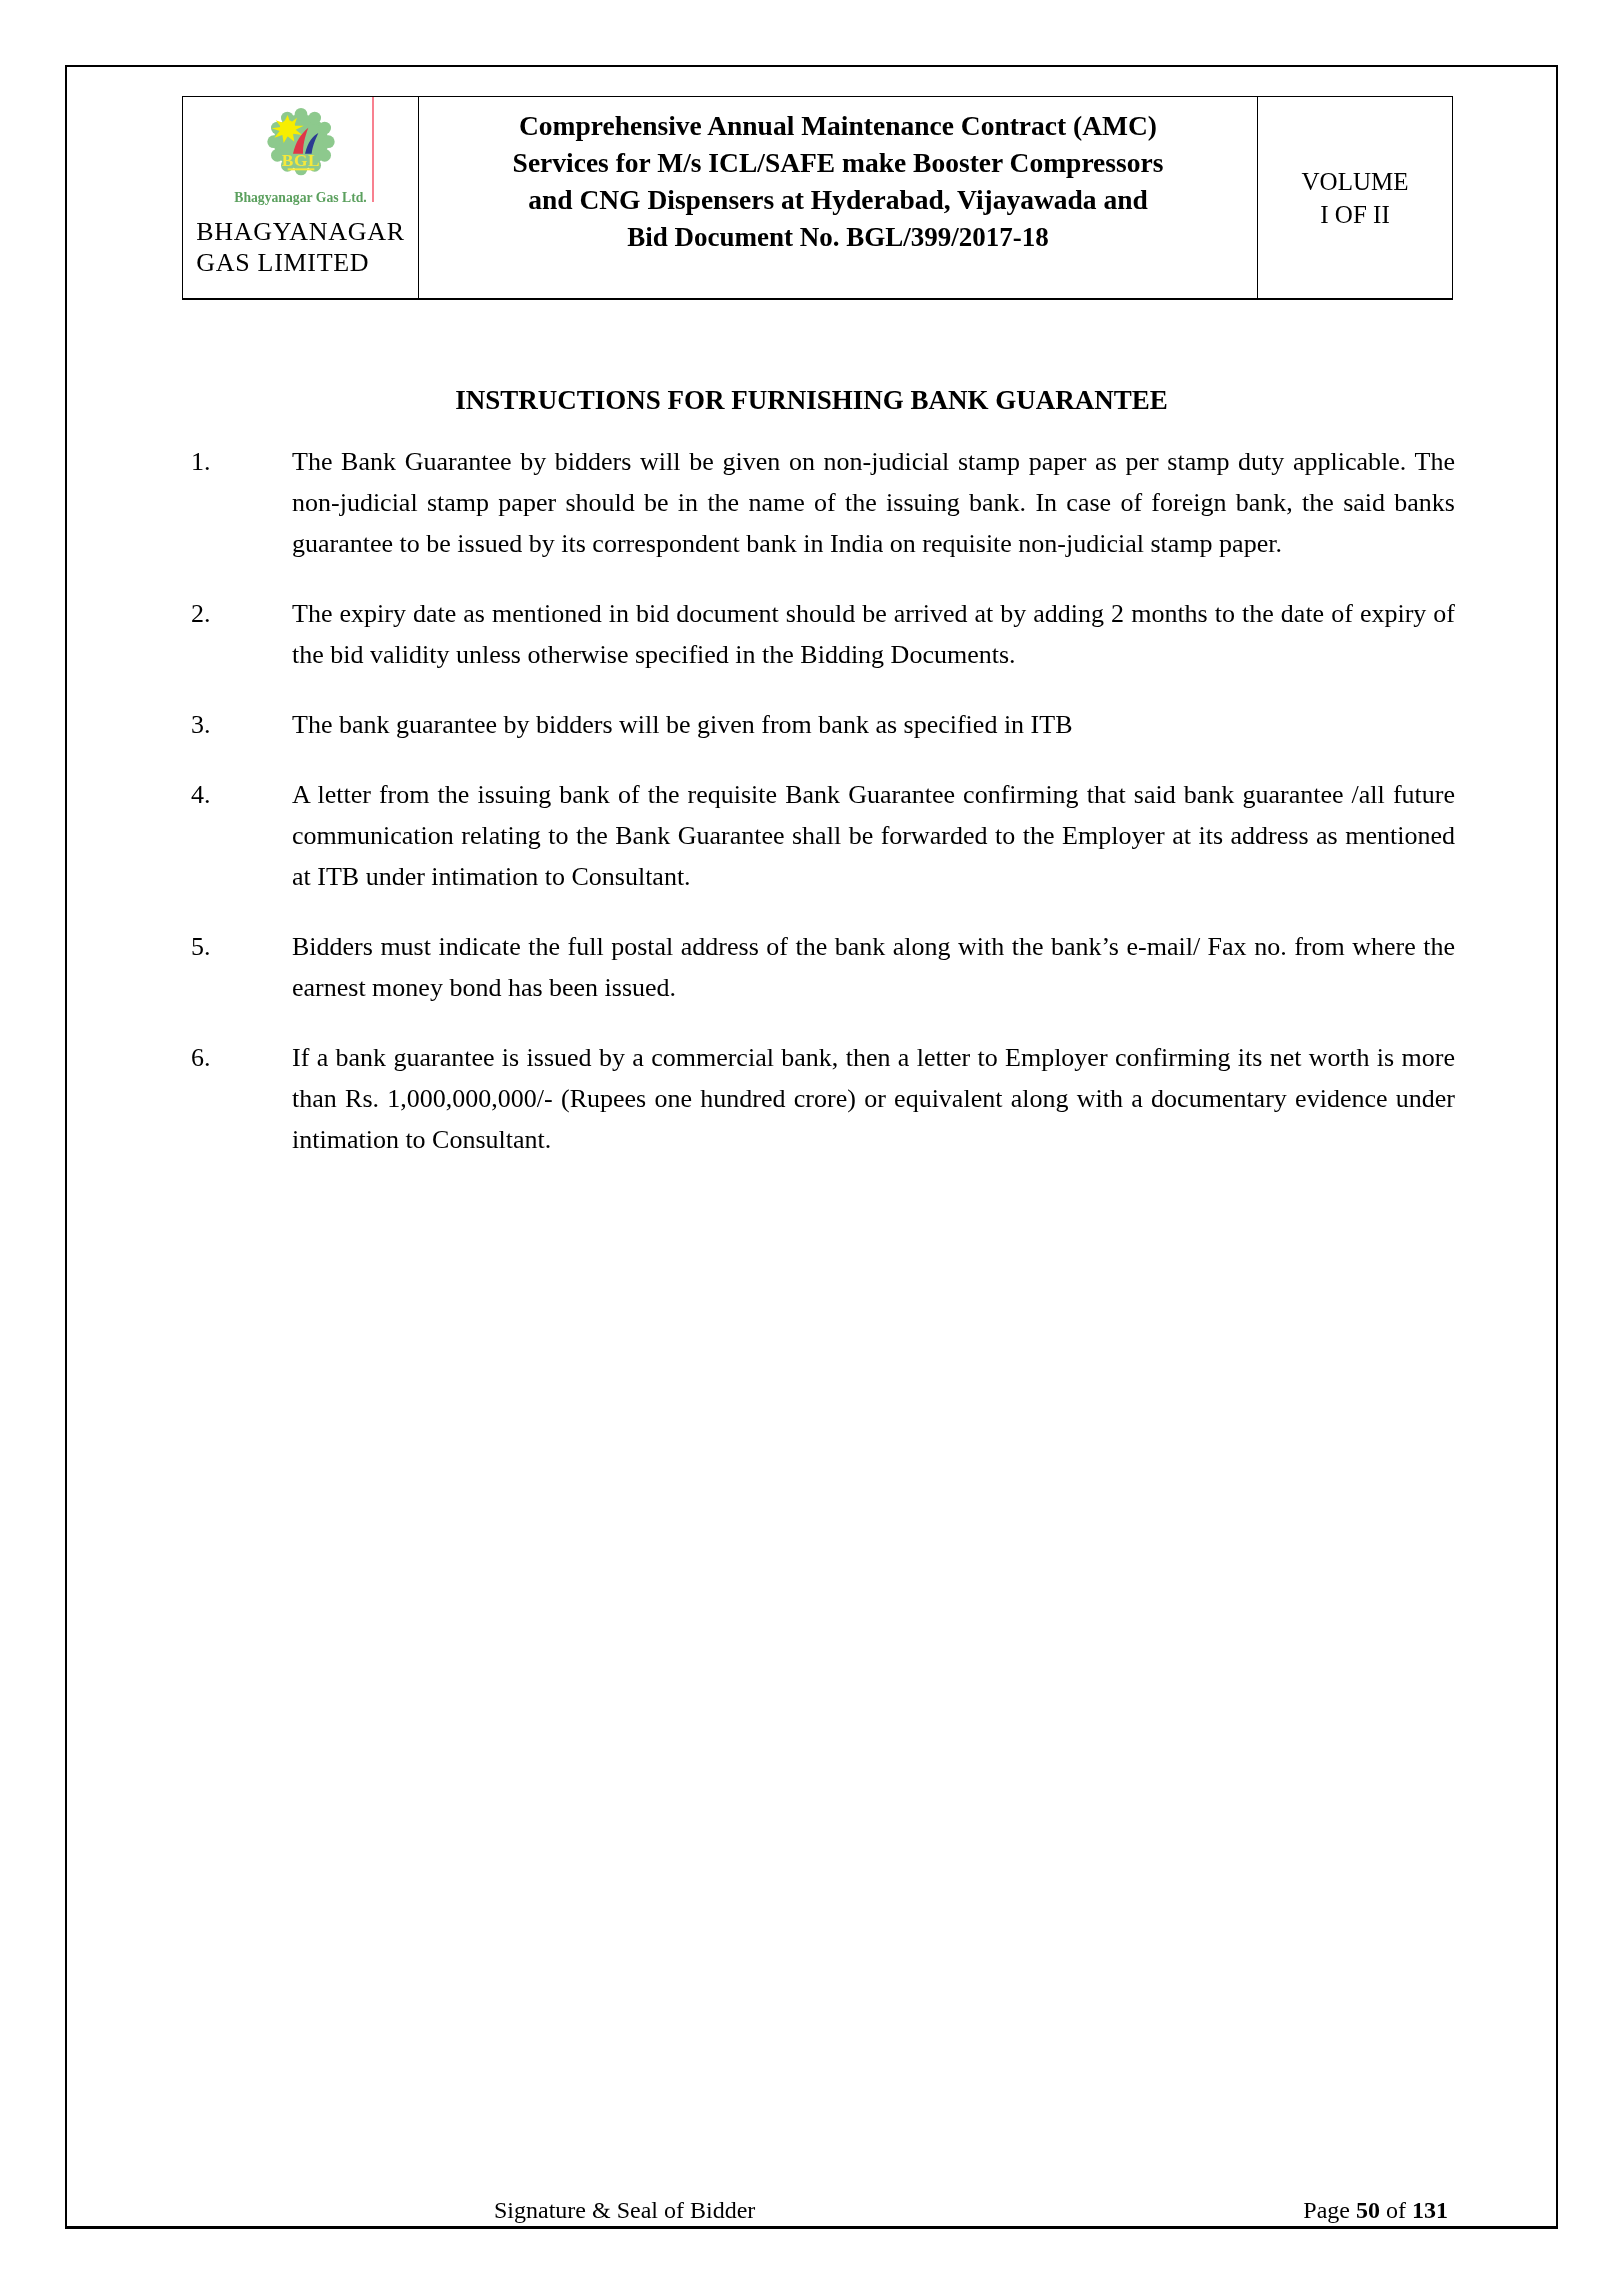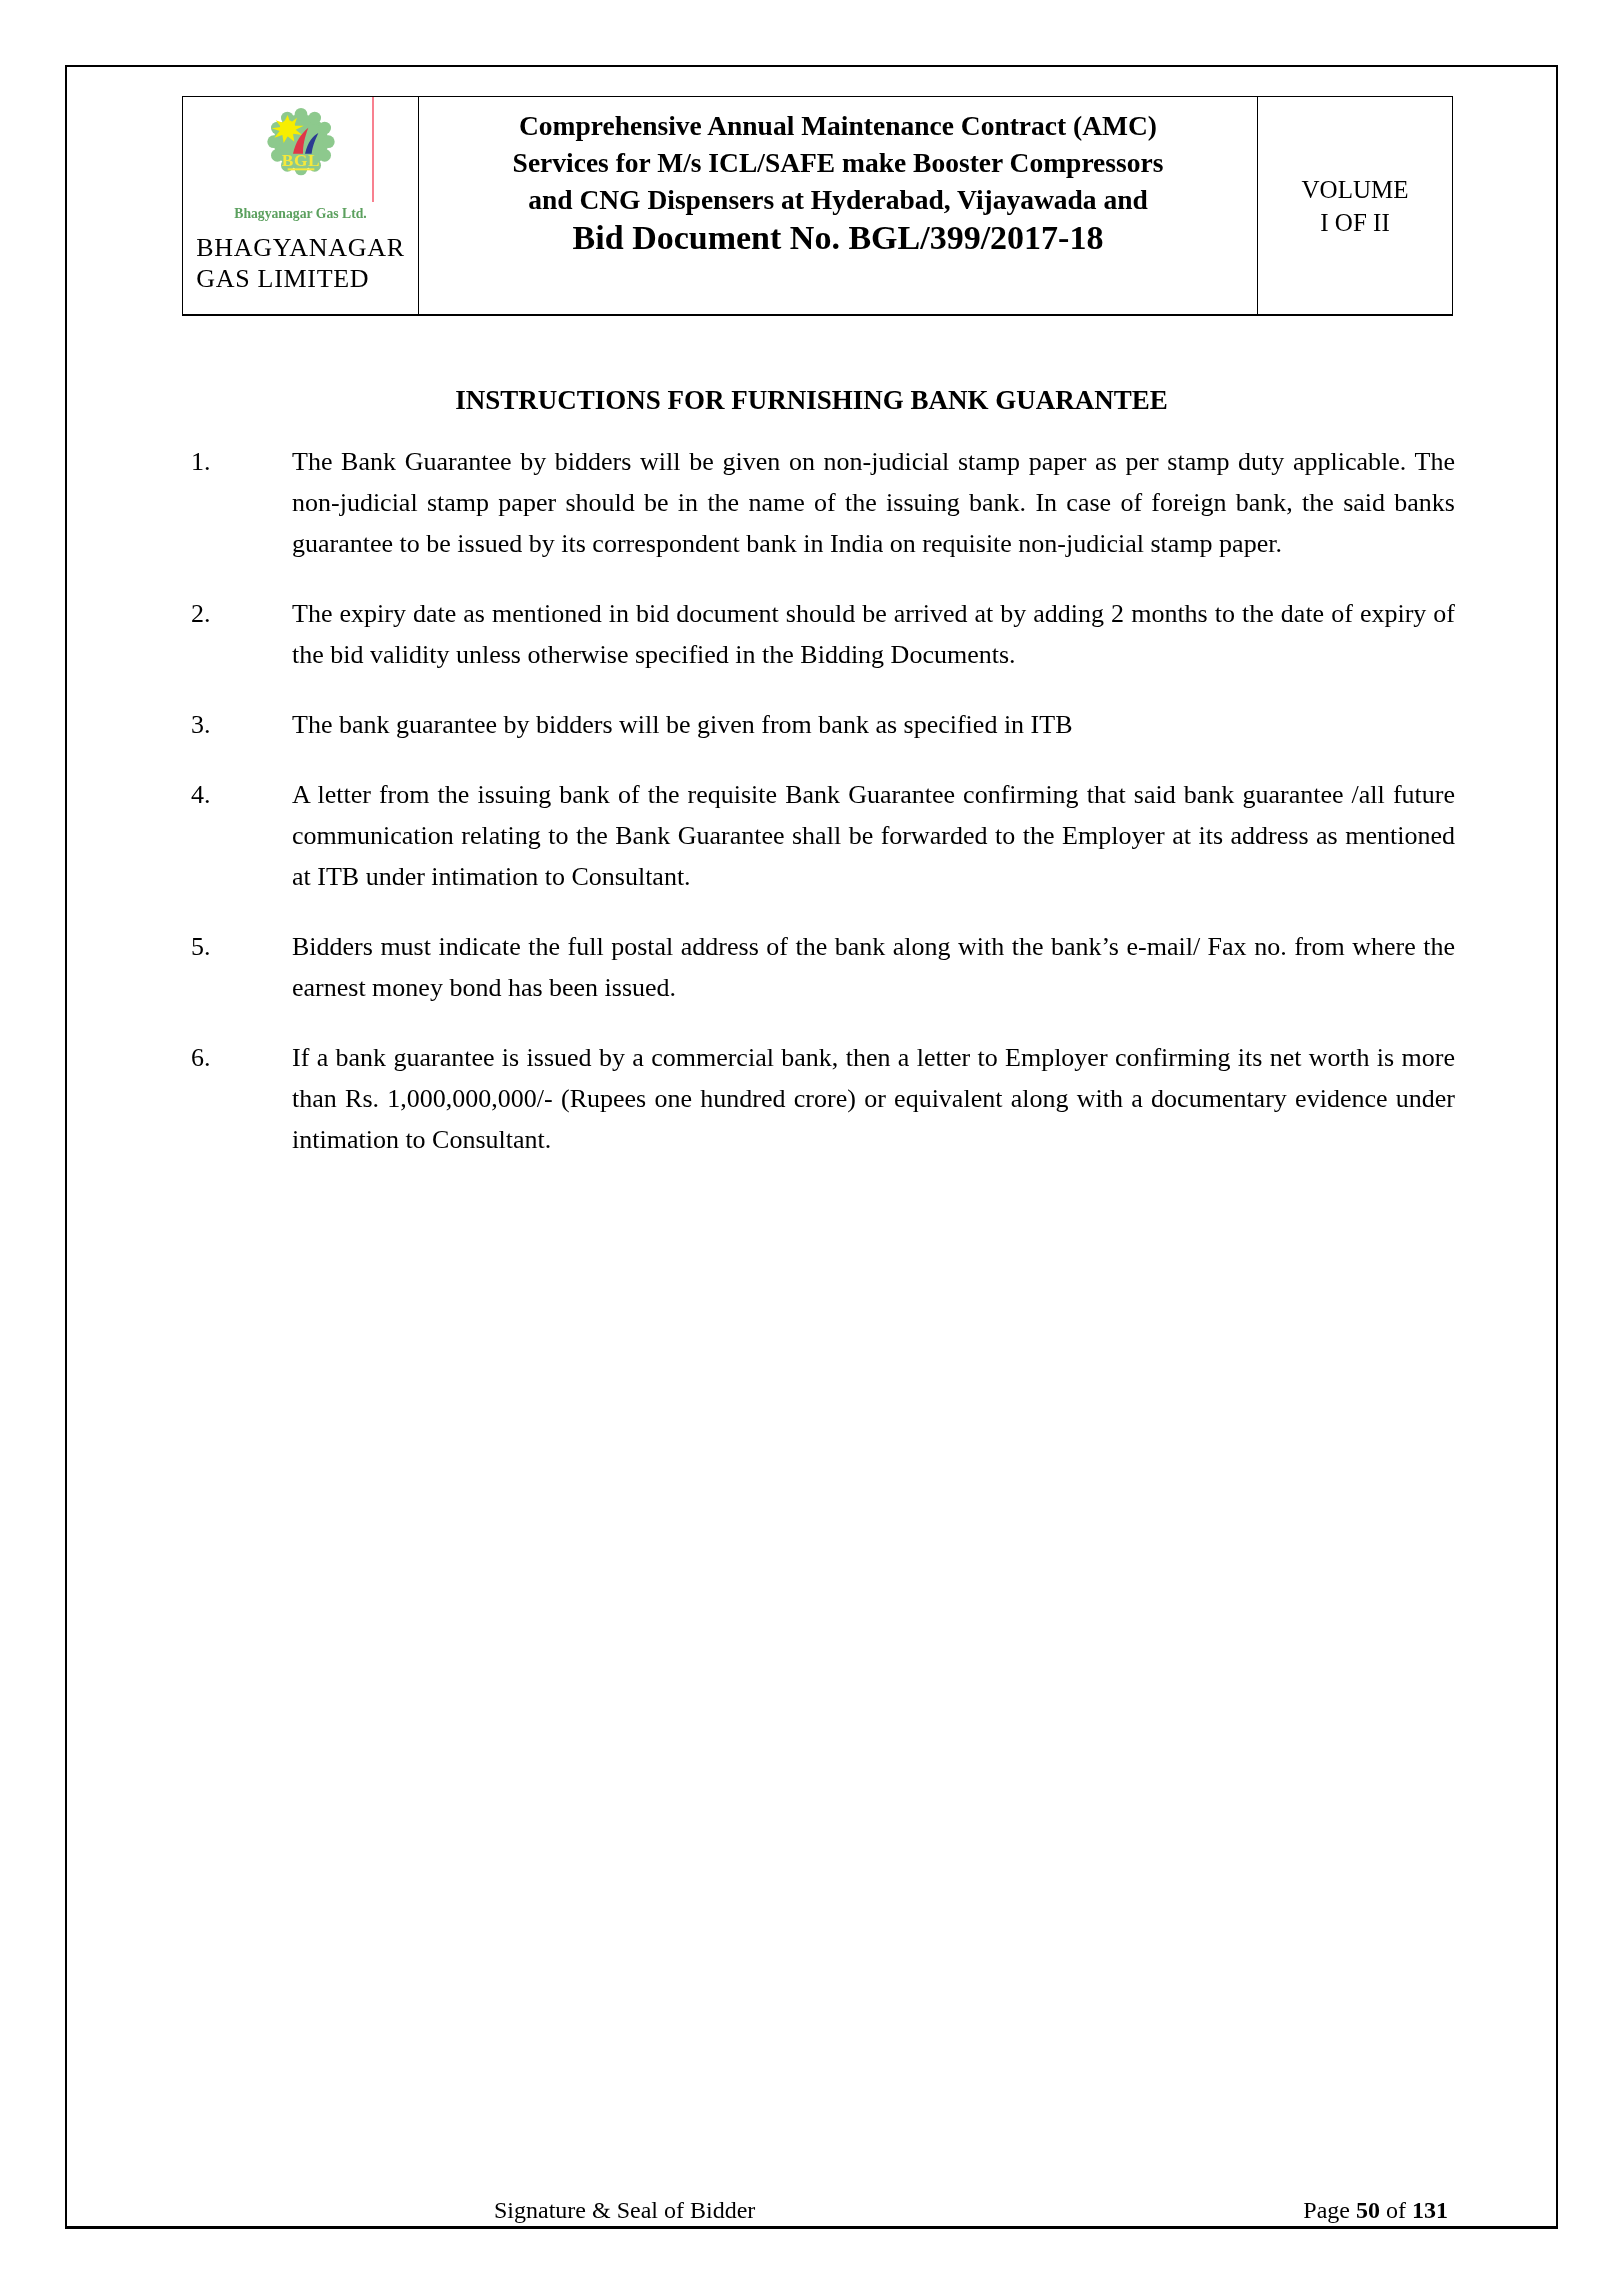--- a/index.html
+++ b/index.html
@@ -28,25 +28,25 @@
   .cell-title {
     width:839px; flex:0 0 839px; border-right:1.3px solid #000;
     text-align:center; padding:9.2px 15.7px 6.5px 15.7px;
   }
   .cell-volume {
     flex:1 1 auto; display:flex; flex-direction:column;
     align-items:center; justify-content:center;
     font-size:25px; line-height:33px;
   }
   .title-line { font-weight:bold; font-size:27.5px; line-height:37px; }
-  .bid-line   { font-weight:bold; font-size:34px; line-height:39px; }
+  .bid-line   { font-weight:bold; font-size:27px; line-height:39px; }
   .logo-svg { width:98px; height:80px; display:block; }
   .logo-caption {
     font-size:13.7px; line-height:17px; font-weight:bold; color:#5ba05e;
-    margin-top:18px;
+    margin-top:2px;
   }
   .company-name {
     margin-top:10.5px; text-align:left; font-size:26px; line-height:31px;
     letter-spacing:0.7px;
   }
   .pink-rule {
     position:absolute; left:189px; top:0; width:2px; height:105px;
     background:#f8808f;
   }
   

